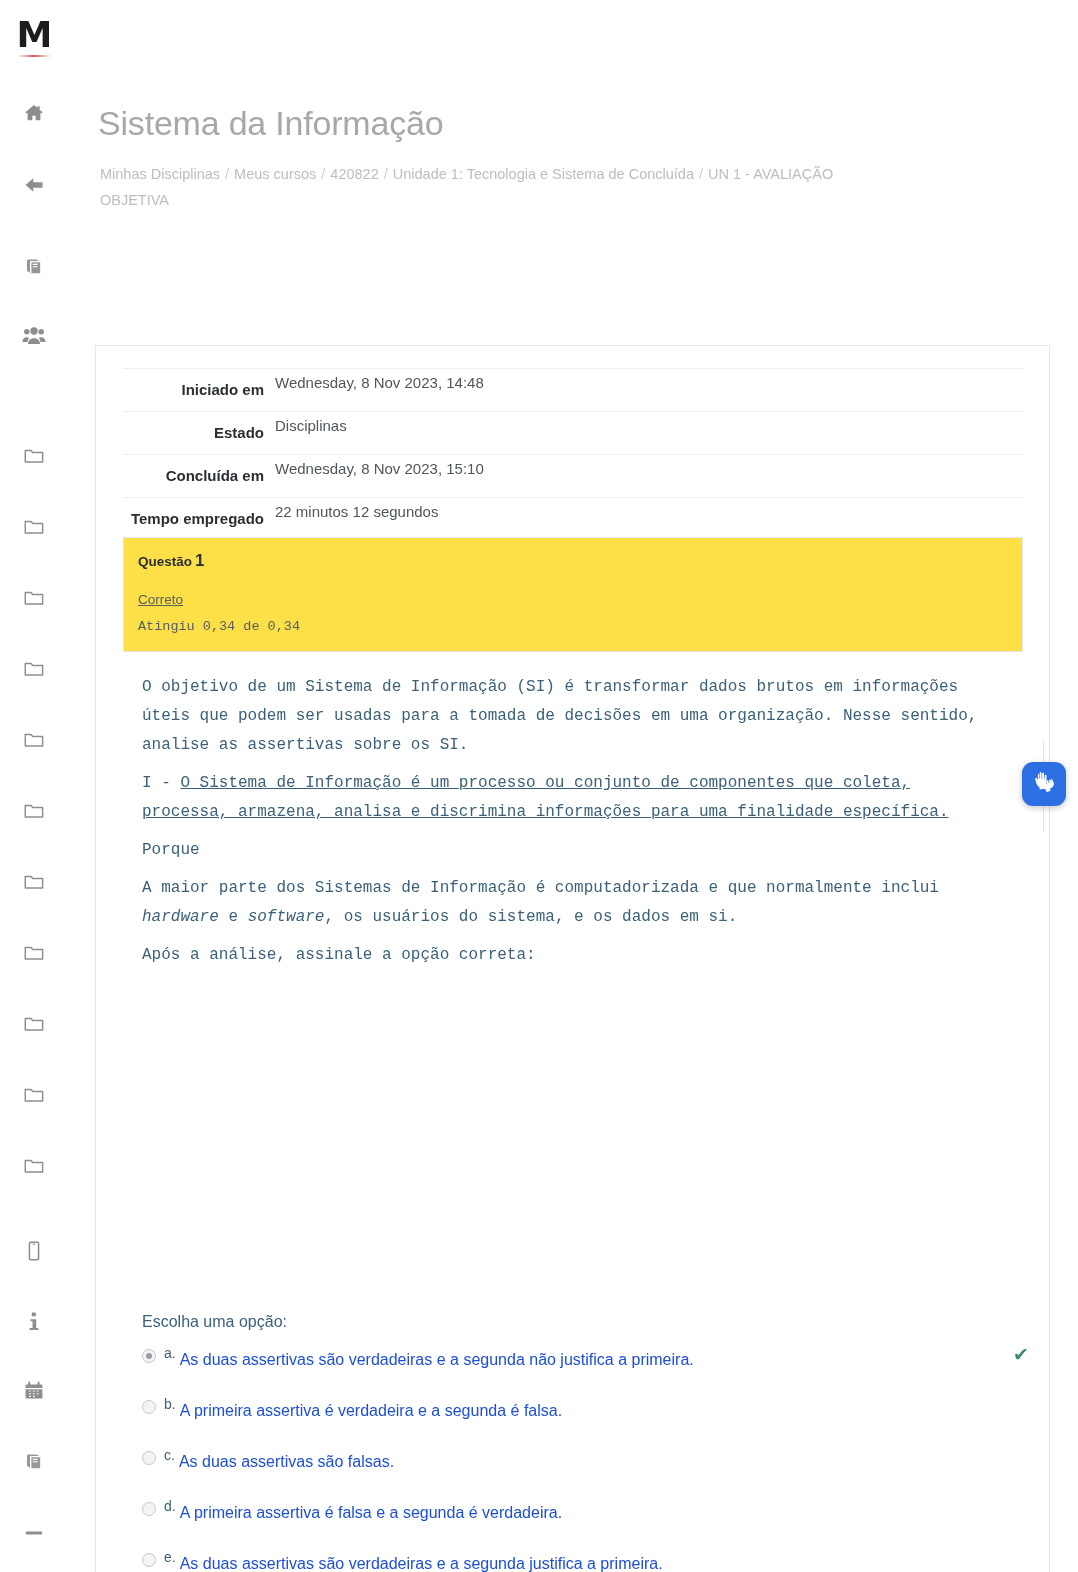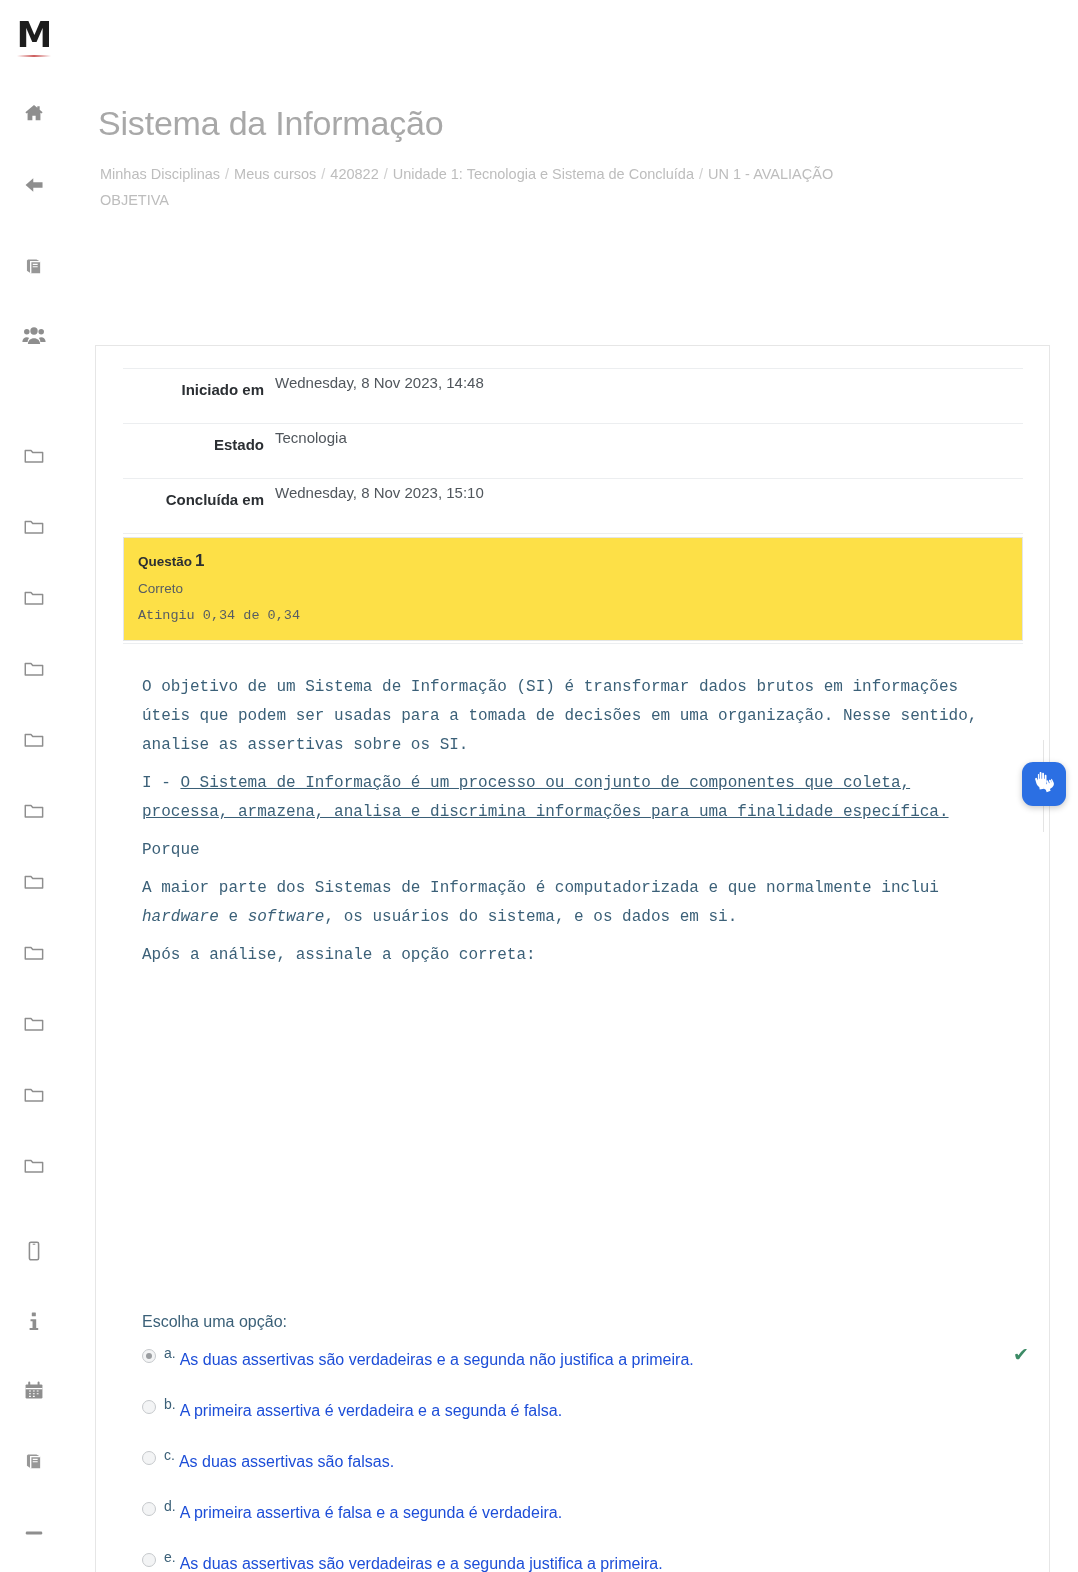--- a/index.html
+++ b/index.html
@@ -116,21 +116,21 @@
     top: 22px;
     width: 900px;
     border-collapse: collapse;
   }
   .summary-table tr { border-top: 1px solid #eceef0; }
   .summary-table tr:last-child { border-bottom: 1px solid #eceef0; }
   .summary-table th {
     text-align: right;
     vertical-align: top;
     width: 152px;
-    padding: 8px 11px 20px 0;
+    padding: 8px 11px 8px 0;
     font-size: 15px;
     font-weight: 700;
     color: #2b2f33;
     line-height: 26px;
   }
   .summary-table td {
     text-align: left;
     vertical-align: top;
     padding: 1px 0 8px 0;
     font-size: 15px;
@@ -154,24 +154,25 @@
     font-weight: 700;
     color: #2b2f33;
     line-height: 22px;
   }
   .q-info .q-no .num {
     font-size: 17px;
     font-weight: 700;
     padding-left: 3px;
   }
   .q-info .q-state {
-    margin-top: 6px;
+    margin-top: 17px;
     font-size: 13.5px;
     color: #575d63;
     line-height: 20px;
+    text-decoration: underline;
   }
   .q-info .q-mark {
     margin-top: 7px;
     font-size: 13.5px;
     color: #575d63;
     line-height: 20px;
     font-family: Liberation Mono, monospace;
   }
 
   
@@ -471,21 +472,21 @@
     <div class="content-card">
 
       <table class="summary-table">
         <tbody>
           <tr>
             <th>Iniciado em</th>
             <td>Wednesday, 8 Nov 2023, 14:48</td>
           </tr>
           <tr>
             <th>Estado</th>
-            <td>Tecnologia</td>
+            <td>Disciplinas</td>
           </tr>
           <tr>
             <th>Concluída em</th>
             <td>Wednesday, 8 Nov 2023, 15:10</td>
           </tr>
           <tr>
             <th>Tempo empregado</th>
             <td>22 minutos 12 segundos</td>
           </tr>
           <tr>

